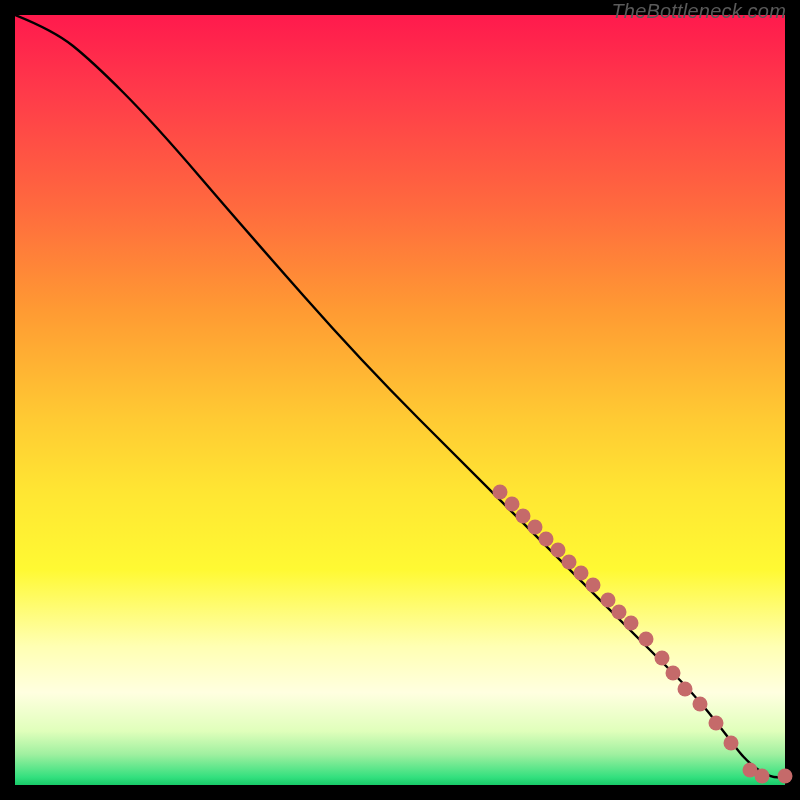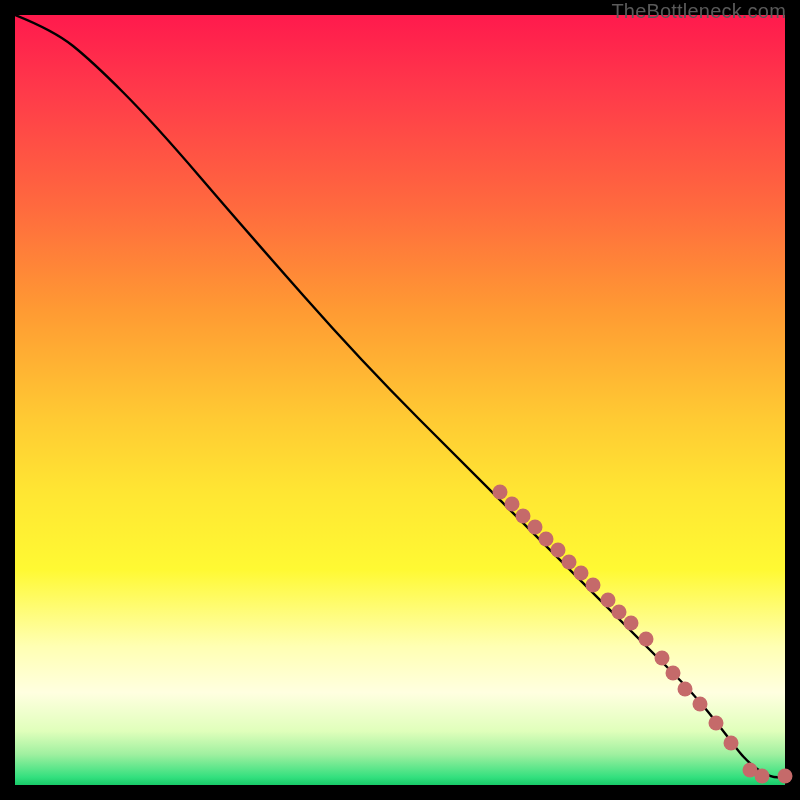--- a/index.html
+++ b/index.html
@@ -43,20 +43,21 @@
   .watermark {
     position: absolute;
     top: 0px;
     right: 14px;
     color: #5a5a5a;
     font-size: 20px;
     font-weight: 500;
     letter-spacing: 0.2px;
     z-index: 5;
     pointer-events: none;
+    font-style: italic;
   }
   svg.curve {
     position: absolute;
     left: 0;
     top: 0;
     width: 770px;
     height: 770px;
     z-index: 2;
     pointer-events: none;
   }

